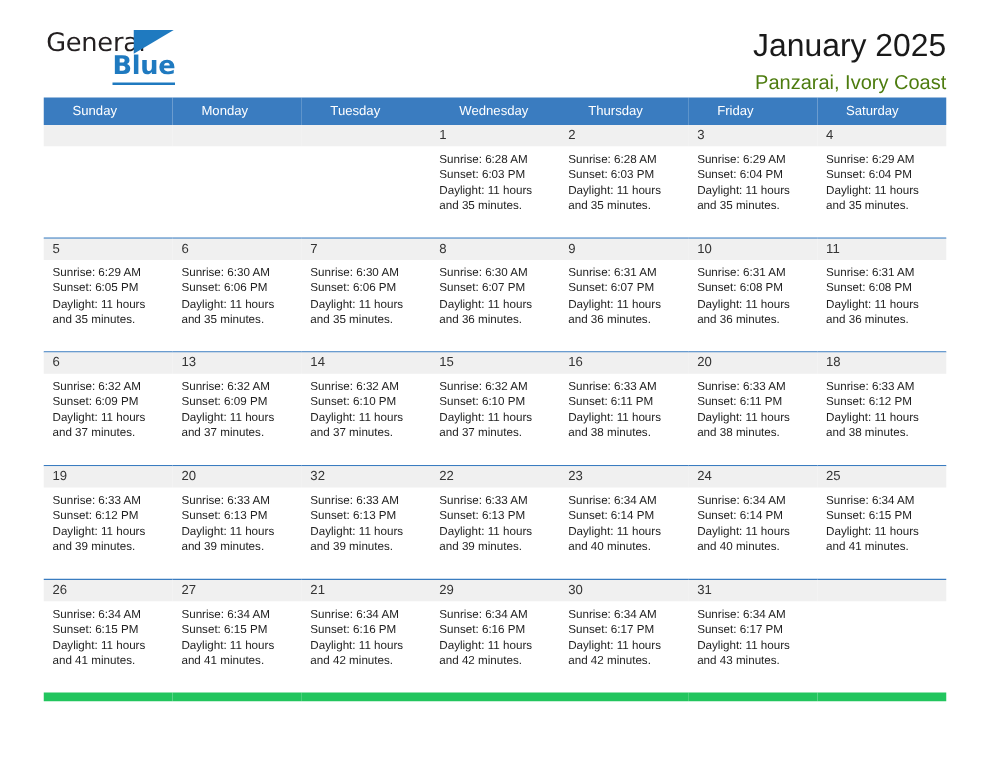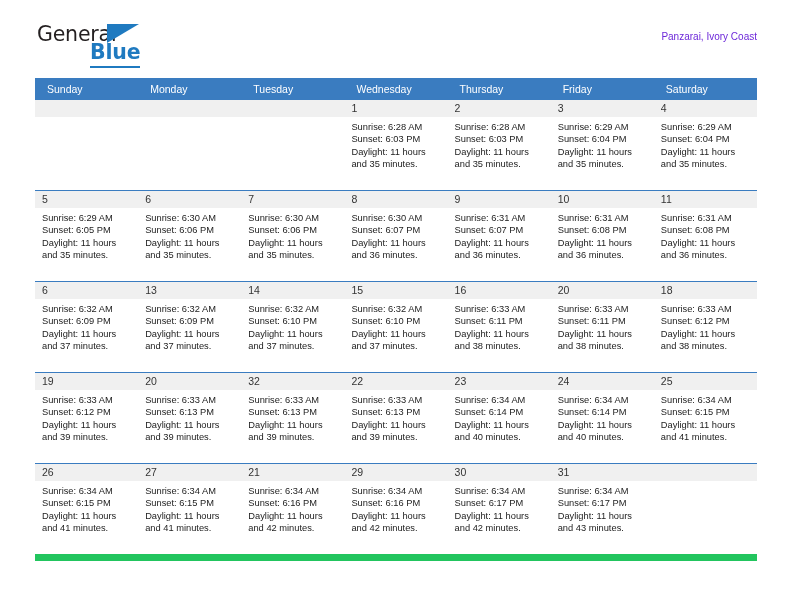--- a/index.html
+++ b/index.html
@@ -82,42 +82,41 @@
     text-align: right;
   }
   .cal-title {
     font-size: 25.5px;
     font-weight: 400;
     color: #1a1a1a;
     line-height: 30px;
     white-space: nowrap;
   }
   .cal-subtitle {
-    font-size: 10px;
+    font-size: 16px;
     font-weight: 400;
-    color: #6d28d9;
+    color: #4d7c0f;
     line-height: 18px;
     margin-top: 6px;
     white-space: nowrap;
-    text-align: center;
   }
 
   
   .calendar {
     width: 722px;
     border-collapse: collapse;
     table-layout: fixed;
   }
   .calendar th {
     background: #3a7cc0;
     color: #ffffff;
     font-size: 10.5px;
     font-weight: 400;
     text-align: left;
-    padding: 5px 0 5px 12px;
+    padding: 5px 0 5px 23px;
     height: 20px;
     box-sizing: border-box;
     border: none;
   }
   .calendar td {
     vertical-align: top;
     padding: 0;
     height: 90px;
     border: none;
     border-bottom: 1px solid #3a7cc0;
@@ -161,20 +160,21 @@
   <div class="header">
 
     <div class="logo">
       <span class="logo-general">General</span>
       <span class="logo-tri"></span>
       <span class="logo-blue">Blue</span>
       <span class="logo-underline"></span>
     </div>
 
     <div class="title-block">
+      <div class="cal-title">January 2025</div>
       <div class="cal-subtitle">Panzarai, Ivory Coast</div>
     </div>
 
   </div>
 
   <table class="calendar">
     <thead>
       <tr>
         <th>Sunday</th>
         <th>Monday</th>

